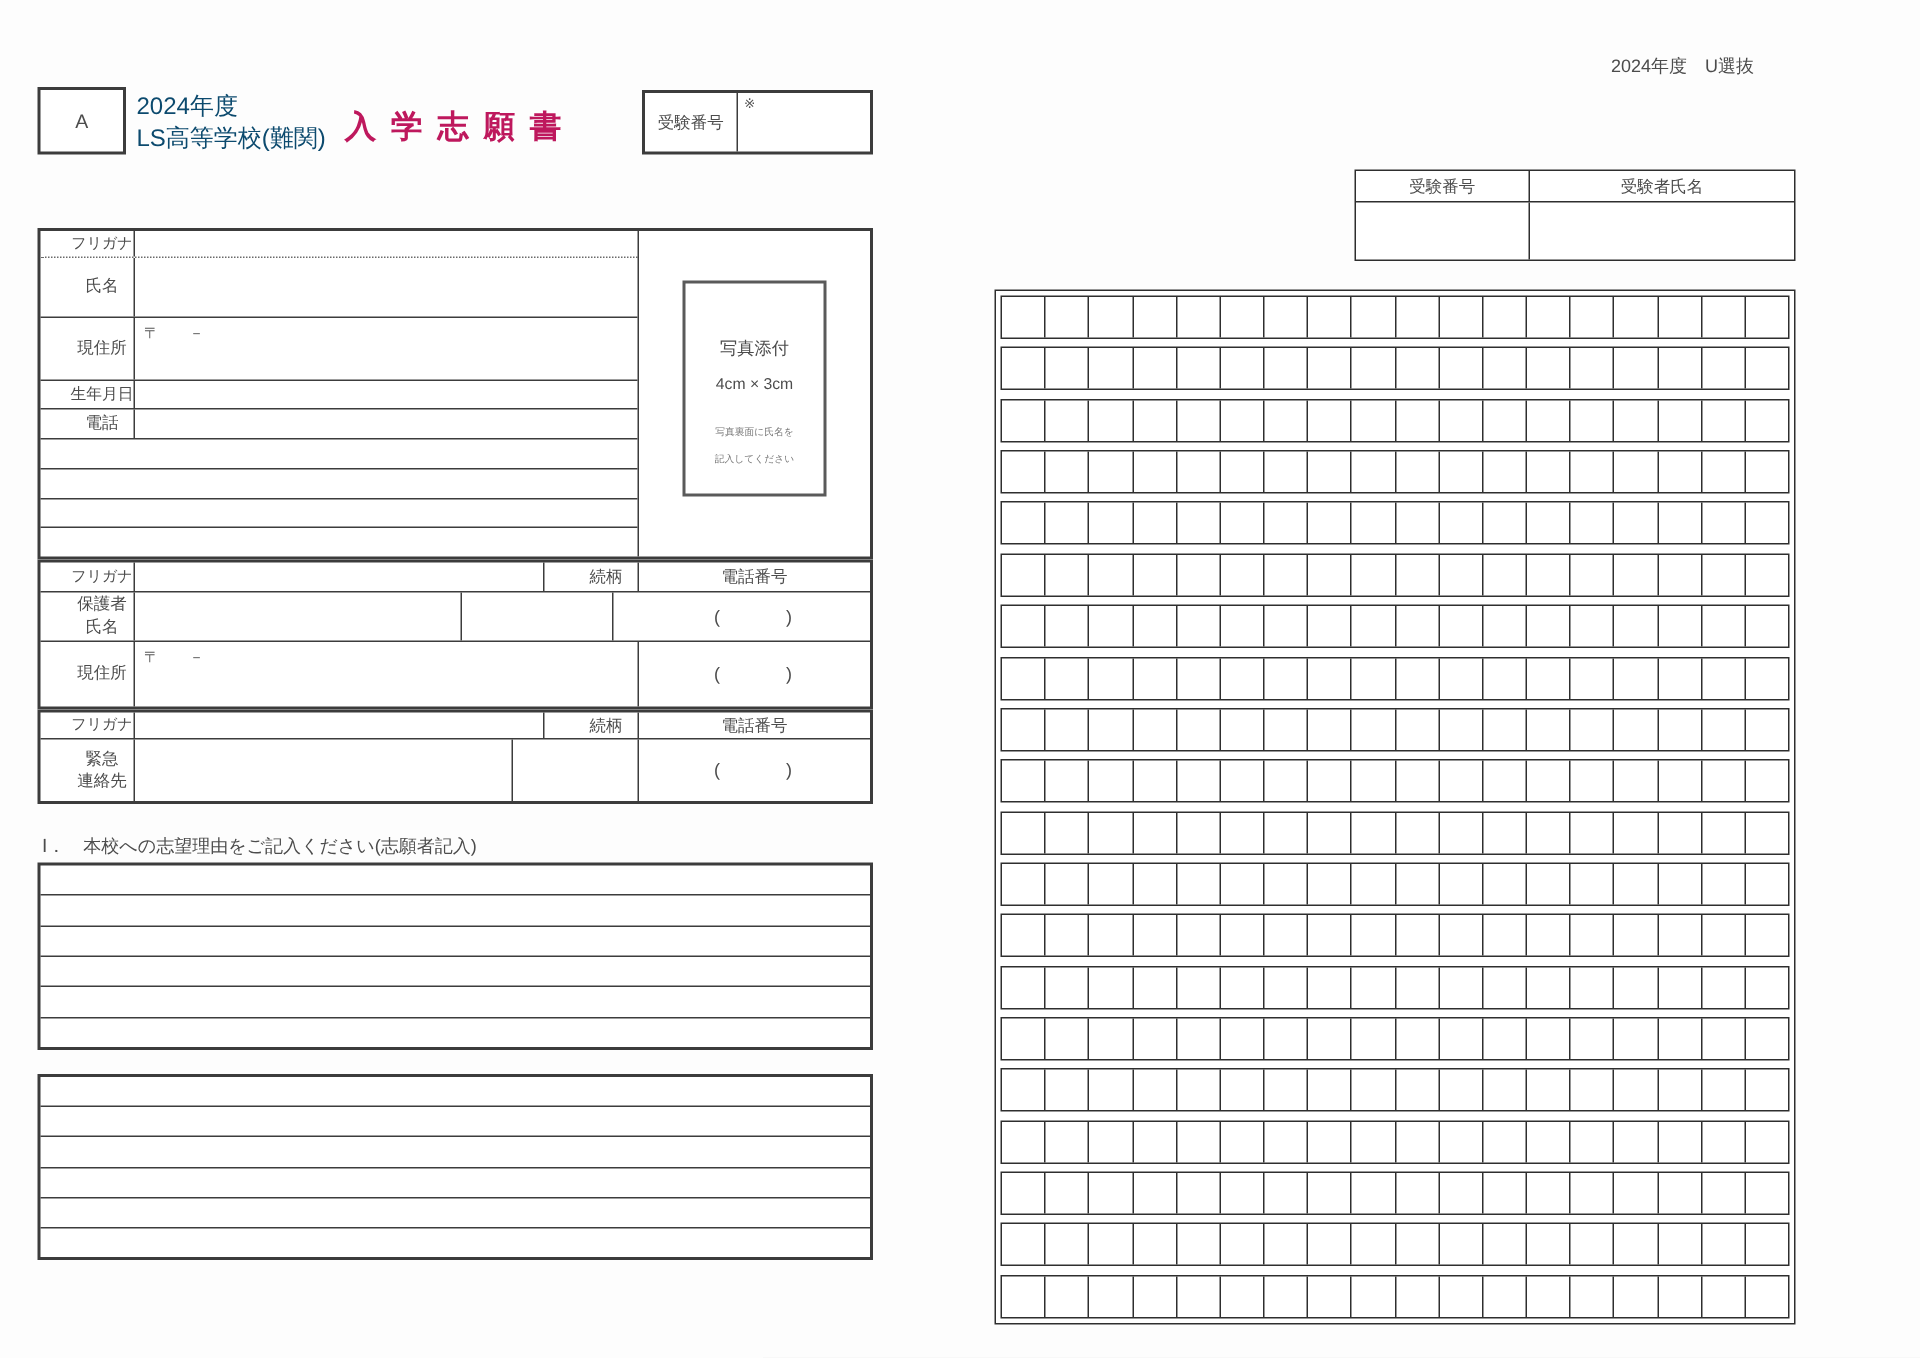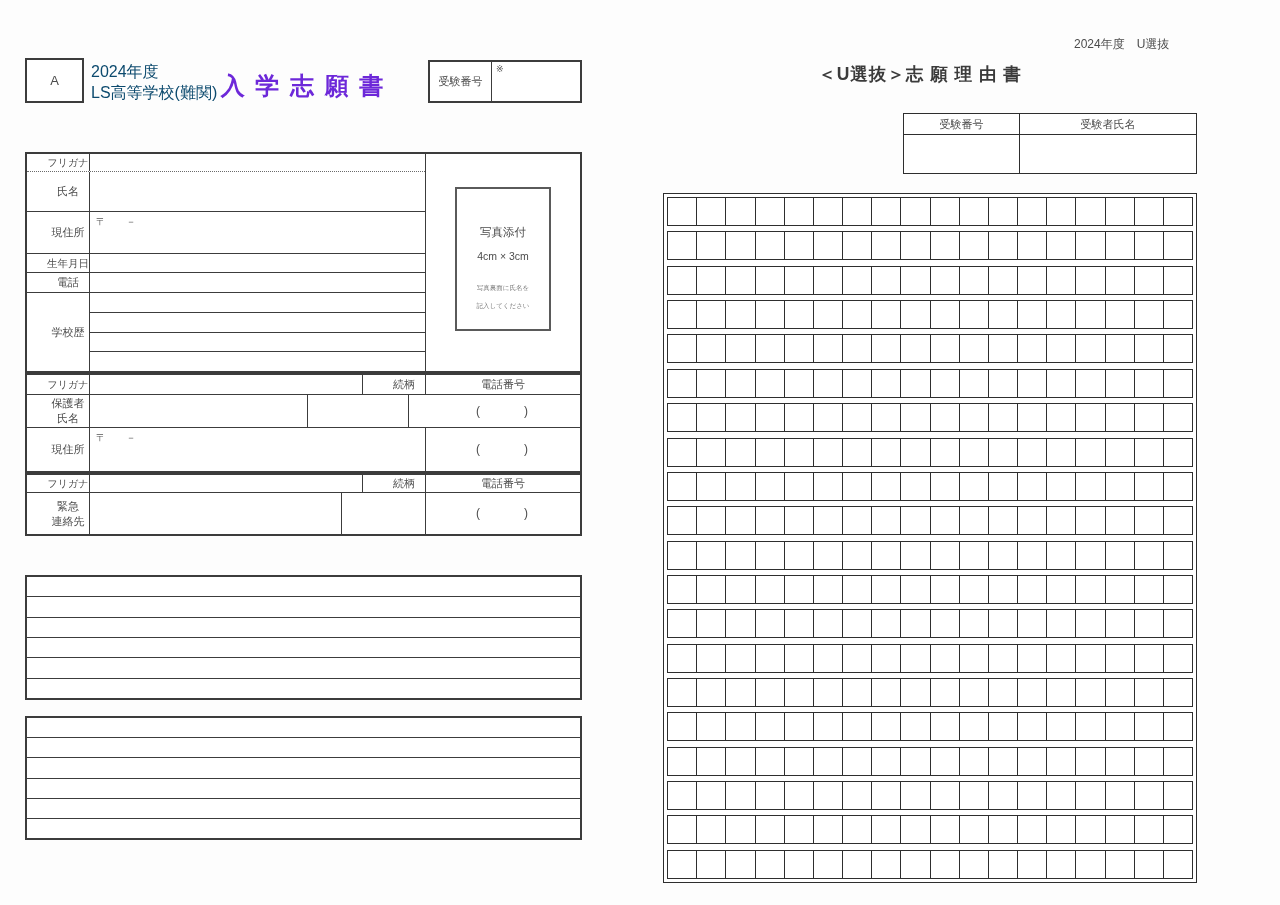--- a/index.html
+++ b/index.html
@@ -42,21 +42,21 @@
 
   
   .ruled{display:flex;flex-direction:column;border:2px solid #3c3c3c;background:#fff;box-sizing:border-box;}
   .ruled-line{flex:1;border-bottom:1px solid #3c3c3c;}
   .ruled-line:last-child{border-bottom:none;}
   .sec-label{font-size:12px;color:#4c4c4c;white-space:nowrap;}
 
   
   .a-box{display:flex;align-items:center;justify-content:center;font-size:13px;color:#4c4c4c;}
   .hdr-lines{font-size:16px;line-height:21px;color:#0c4a6e;}
-  .title-l{font-size:24px;font-weight:bold;letter-spacing:2px;color:#6d28d9;text-align:center;}
+  .title-l{font-size:21px;font-weight:bold;letter-spacing:2px;color:#be185d;text-align:center;}
   .exam-box{display:flex;}
   .exam-lbl{width:62px;flex:none;display:flex;align-items:center;justify-content:center;
             font-size:11px;color:#4c4c4c;border-right:1.5px solid #3c3c3c;box-sizing:border-box;}
   .exam-fld{flex:1;font-size:9px;color:#555;padding:2px 4px;text-align:left;}
 
   
   .corner{font-size:12px;color:#4c4c4c;}
   .title-r{font-size:17.5px;font-weight:bold;letter-spacing:1px;color:#3b3b3b;text-align:center;}
   .id-table{border:1.5px solid #2e2e2e;background:#fff;display:flex;flex-direction:column;}
   .idrow{display:flex;box-sizing:border-box;}
@@ -114,21 +114,20 @@
       </div>
       <div class="row h19">
         <div class="lbl w63" style="font-size:10.5px;">生年月日</div>
         <div class="fld"></div>
       </div>
       <div class="row h20">
         <div class="lbl w63">電話</div>
         <div class="fld"></div>
       </div>
       <div class="row grow">
-        <div class="lbl w63">学校歴</div>
         <div class="subrows" id="school-history-rows">
             <div class="subrow"></div>
             <div class="subrow"></div>
             <div class="subrow"></div>
             <div class="subrow"></div>
           </div>
       </div>
     </div>
     <div class="t-photo">
       <div class="photo-box">
@@ -176,41 +175,41 @@
       <div class="lbl w63">
         <div>緊急</div>
         <div>連絡先</div>
       </div>
       <div class="fld brd-r"></div>
       <div class="w63 brd-r" style="flex:none;"></div>
       <div class="parens w154">(　　　)</div>
     </div>
   </div>
 
+  <div class="abs sec-label" style="left:28px;top:556px;">Ⅰ．　本校への志望理由をご記入ください(志願者記入)</div>
   <div class="abs ruled" style="left:25px;top:575px;width:557px;height:125px;" id="essay-box-1">
       <div class="ruled-line"></div>
       <div class="ruled-line"></div>
       <div class="ruled-line"></div>
       <div class="ruled-line"></div>
       <div class="ruled-line"></div>
       <div class="ruled-line"></div>
     </div>
 
   <div class="abs ruled" style="left:25px;top:716px;width:557px;height:124px;" id="essay-box-2">
       <div class="ruled-line"></div>
       <div class="ruled-line"></div>
       <div class="ruled-line"></div>
       <div class="ruled-line"></div>
       <div class="ruled-line"></div>
       <div class="ruled-line"></div>
     </div>
 
   <div class="abs corner" style="left:1074px;top:36px;">2024年度　U選抜</div>
 
-  <div class="abs title-r" style="left:760px;top:62px;width:320px;">＜U選抜＞志 願 理 由 書</div>
 
   <div class="abs id-table" style="left:903px;top:113px;width:294px;height:61px;">
     <div class="idrow hdr">
       <div class="idcell first">受験番号</div>
       <div class="idcell rest">受験者氏名</div>
     </div>
     <div class="idrow body">
       <div class="idcell first"></div>
       <div class="idcell rest"></div>
     </div>

